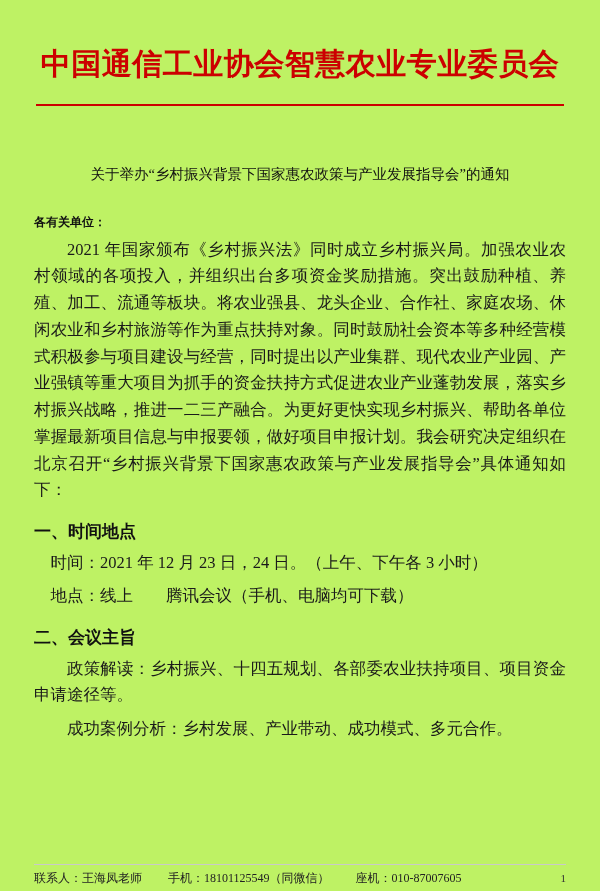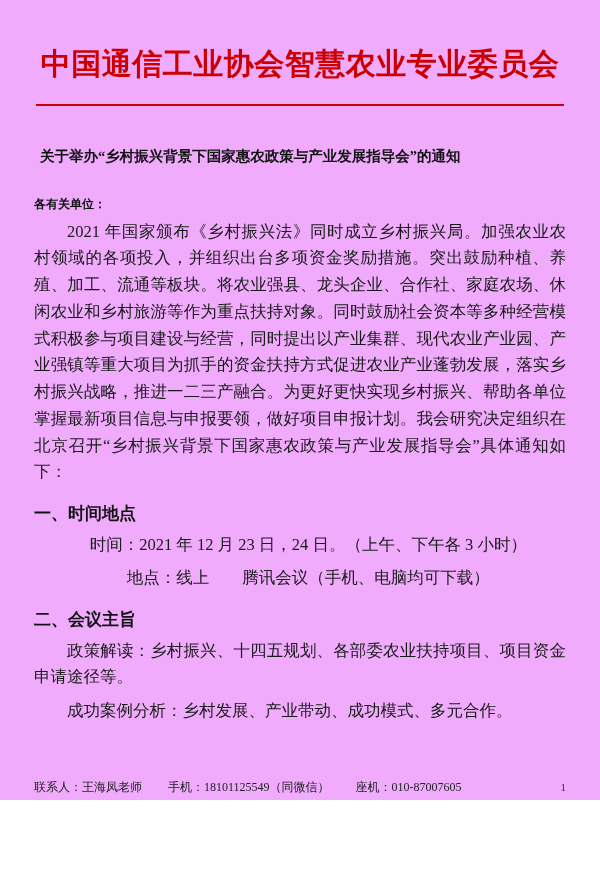--- a/index.html
+++ b/index.html
@@ -10,45 +10,46 @@
   body {
     width: 600px;
     height: 891px;
     font-family: "Liberation Serif", "DejaVu Serif", serif;
     color: #1a1a1a;
     position: relative;
     overflow: hidden;
   }
   .page {
     width: 600px;
-    height: 800px;
+    height: 891px;
     box-sizing: border-box;
     padding: 28px 34px 0 34px;
     position: relative;
-    background: #f0abfc;
+    background: #bef264;
   }
   .letterhead {
     text-align: center;
     color: #cc0000;
     font-family: "Liberation Serif", "DejaVu Serif", serif;
     font-weight: bold;
     font-size: 30px;
     letter-spacing: 0.5px;
     line-height: 1.2;
     margin-top: 18px;
     white-space: nowrap;
   }
   .rule {
     margin: 22px 2px 0 2px;
     height: 2px;
     background: #cc0000;
   }
   .doc-title {
-    margin-top: 40px;
-    font-weight: bold;
+    margin-top: 58px;
+    text-align: center;
+    font-weight: normal;
     font-size: 14.5px;
     line-height: 1.5;
     color: #111;
     padding: 0 6px;
   }
   .salutation {
     margin-top: 28px;
     font-weight: bold;
     font-size: 12px;
     color: #111;
@@ -67,21 +68,20 @@
     font-weight: bold;
     font-size: 17px;
     color: #111;
   }
   .sub-line {
     margin-top: 7px;
     font-size: 16.5px;
     line-height: 1.6;
     text-indent: 1em;
     color: #1a1a1a;
-    text-align: center;
   }
   .sub-par {
     margin-top: 7px;
     font-size: 16.5px;
     line-height: 1.6;
     text-indent: 2em;
     text-align: justify;
     text-justify: inter-ideograph;
     color: #1a1a1a;
   }

